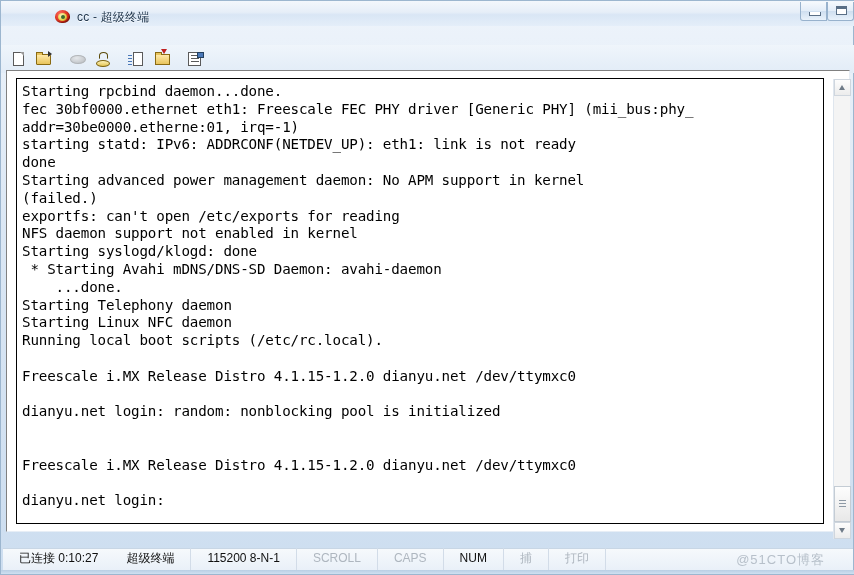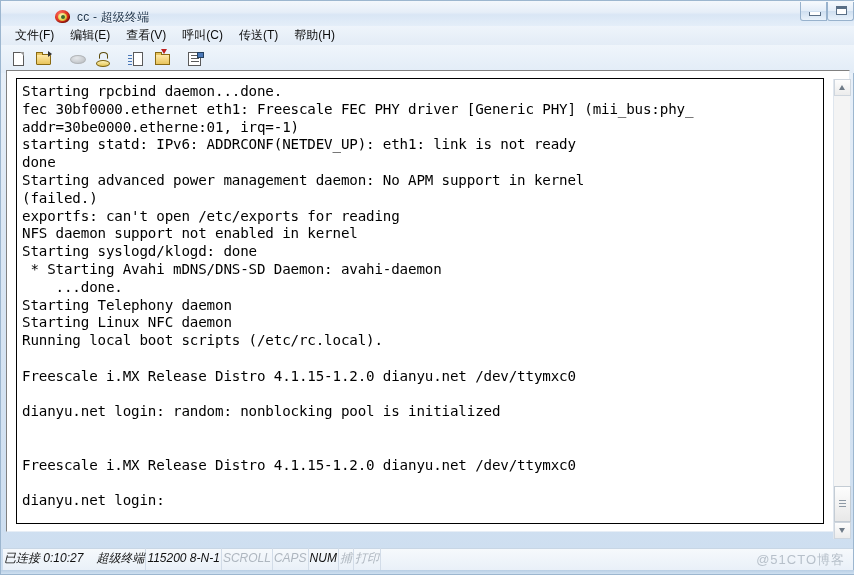--- a/index.html
+++ b/index.html
@@ -367,34 +367,33 @@
     width: 850px; height: 22px;
     display: flex;
     align-items: center;
     background: linear-gradient(to bottom, #f6f9fc 0%, #e9f0f8 100%);
     border-top: 1px solid #c8d6e5;
     box-sizing: border-box;
     font-size: 12px;
     color: #101010;
   }
   .st-cell {
-    padding: 0 1px;
+    padding: 0 16px;
     height: 24px;
     line-height: 20px;
     border-right: 1px solid #d2dce8;
     white-space: nowrap;
-    font-style: italic;
   }
   .st-cell.first { border-right: none; padding-right: 12px; }
   .st-cell.dim { color: #aeb6bf; }
   .st-cell.bold { color: #101010; }
   .st-grow { flex: 1; height: 20px; border-right: none; }
   .watermark {
     margin-left: auto;
-    padding-right: 8px;
+    padding-right: 28px;
     font-size: 13px;
     color: #b7c0ca;
     letter-spacing: 1px;
     white-space: nowrap;
   }
   .bottom-strip {
     position: absolute;
     left: 0; bottom: 0;
     width: 854px; height: 4px;
     background: linear-gradient(to bottom, #b9cee4 0%, #cfe0f1 100%);
@@ -419,28 +418,20 @@
       </div>
       <div class="win-btn">
         <div class="glyph-max"></div>
       </div>
       <div class="win-btn close">
         <div class="glyph-x">✕</div>
       </div>
     </div>
   </div>
 
-  <div class="menubar">
-    <div class="menu-item">文件(F)</div>
-    <div class="menu-item">编辑(E)</div>
-    <div class="menu-item">查看(V)</div>
-    <div class="menu-item">呼叫(C)</div>
-    <div class="menu-item">传送(T)</div>
-    <div class="menu-item">帮助(H)</div>
-  </div>
 
   <div class="toolbar">
     <div class="tb-btn">
       <div class="ic-page"></div>
     </div>
     <div class="tb-btn">
       <div class="ic-folder">
           <div class="arrow"></div>
         </div>
     </div>

